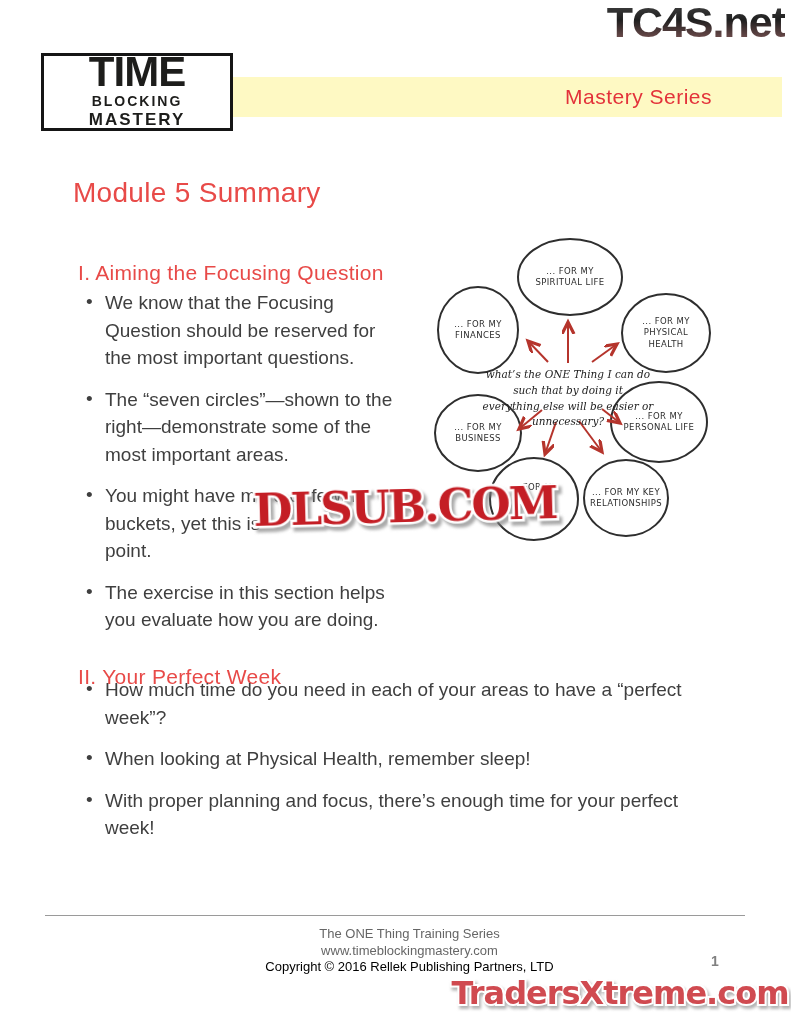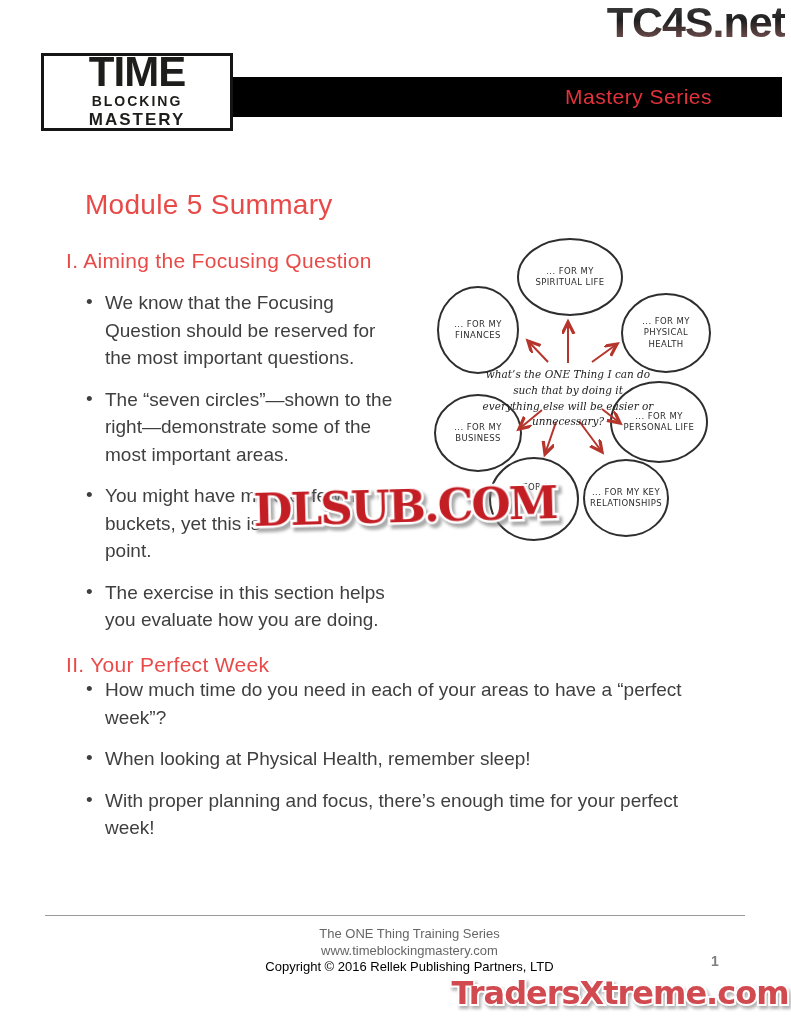--- a/index.html
+++ b/index.html
@@ -26,28 +26,28 @@
     display:flex; flex-direction:column; align-items:center; justify-content:center;
     color:#1d1d1b; text-align:center;
   }
   .logo-time     { font-size:42px; font-weight:bold; letter-spacing:-1px; line-height:0.88; }
   .logo-blocking { font-size:14px; font-weight:bold; letter-spacing:2px; line-height:1.25; margin-top:2px; }
   .logo-mastery  { font-size:17px; font-weight:bold; letter-spacing:2px; line-height:1.15; }
 
   
   .black-bar {
     position:absolute; left:233px; right:9px; top:77px; height:40px;
-    background:#000000; display:flex; align-items:center; justify-content:flex-end;
+    background:#fef9c3; display:flex; align-items:center; justify-content:flex-end;
     padding-right:70px; z-index:2;
   }
   .banner-text { color:#e3323a; font-size:21px; letter-spacing:0.5px; }
 
   
-  .module-title { position:absolute; left:70px; top:174px; margin:15px; font-size:28px; font-weight:normal; color:#e84a48; letter-spacing:0.3px; }
-  .sec-heading  { position:absolute; margin:4px; font-size:21px; font-weight:normal; color:#e84a48; letter-spacing:0.3px; }
+  .module-title { position:absolute; left:70px; top:174px; margin:3px; font-size:28px; font-weight:normal; color:#e84a48; letter-spacing:0.3px; }
+  .sec-heading  { position:absolute; margin:16px; font-size:21px; font-weight:normal; color:#e84a48; letter-spacing:0.3px; }
   .sec-heading.s1 { left:62px; top:245px; }
   .sec-heading.s2 { left:62px; top:649px; }
 
   
   .bullets { position:absolute; list-style:none; margin:0; padding:0;
              color:#3f3f3f; font-size:19px; line-height:27.5px; }
   .bullets li { position:relative; padding-left:19px; margin-bottom:14px; white-space:pre-line; }
   .bullets li::before { content:"\2022"; position:absolute; left:0; top:-1px; }
   .bullets.b1 { left:86px; top:272px; width:345px;margin-top:17px; }
   .bullets.b2 { left:86px; top:676px; width:655px; }

